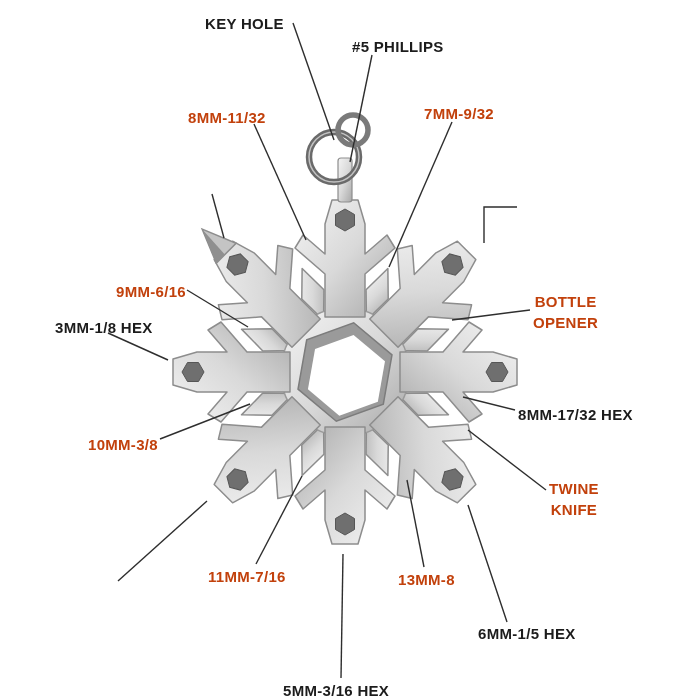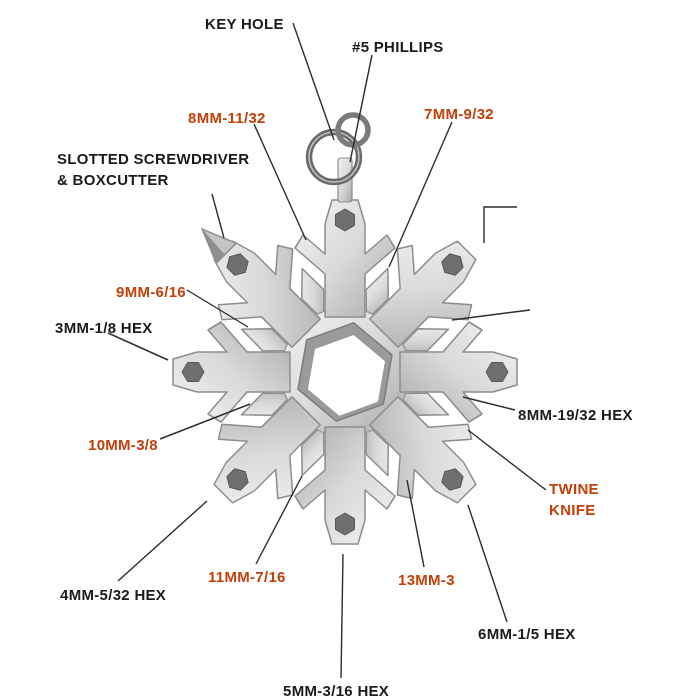--- a/index.html
+++ b/index.html
@@ -8,20 +8,21 @@
     font-family:"Liberation Sans", sans-serif;
   }
   .stage svg{position:absolute;left:0;top:0;}
   .label{
     position:absolute;
     font-weight:bold;
     font-size:15px;
     letter-spacing:.3px;
     line-height:1.4;
     white-space:pre-line;
+    text-align:center;
   }
   .dark{color:#1c1c1c;}
   .gray{color:#c2410c;}
 </style>
 </head>
 <body>
 
 <div class="stage">
 
   <svg width="700" height="700" viewBox="0 0 700 700">
@@ -94,27 +95,26 @@
       <line x1="424" y1="567" x2="407" y2="480"></line>
       <line x1="341" y1="678" x2="343" y2="554"></line>
       <line x1="507" y1="622" x2="468" y2="505"></line>
     </g>
   </svg>
 
   <div class="label dark" style="left:205px;top:13px">KEY HOLE</div>
   <div class="label dark" style="left:352px;top:36px">#5 PHILLIPS</div>
   <div class="label gray" style="left:188px;top:107px">8MM-11/32</div>
   <div class="label gray" style="left:424px;top:103px">7MM-9/32</div>
-  <div class="label dark" style="left:57px;top:148px">SLOTTED SCREWDRIVER
-&amp; BOXCUTTER</div>
   <div class="label gray" style="left:116px;top:281px">9MM-6/16</div>
+  <div class="label gray" style="left:533px;top:291px">BOTTLE
+OPENER</div>
   <div class="label dark" style="left:55px;top:317px">3MM-1/8 HEX</div>
-  <div class="label dark" style="left:518px;top:404px">8MM-19/32 HEX</div>
+  <div class="label dark" style="left:518px;top:404px">8MM-17/32 HEX</div>
   <div class="label gray" style="left:88px;top:434px">10MM-3/8</div>
   <div class="label gray" style="left:549px;top:478px">TWINE
 KNIFE</div>
-  <div class="label dark" style="left:60px;top:584px">4MM-5/32 HEX</div>
   <div class="label gray" style="left:208px;top:566px">11MM-7/16</div>
-  <div class="label gray" style="left:398px;top:569px">13MM-3</div>
+  <div class="label gray" style="left:398px;top:569px">13MM-8</div>
   <div class="label dark" style="left:283px;top:680px">5MM-3/16 HEX</div>
   <div class="label dark" style="left:478px;top:623px">6MM-1/5 HEX</div>
 
 </div>
 
 </body></html>

